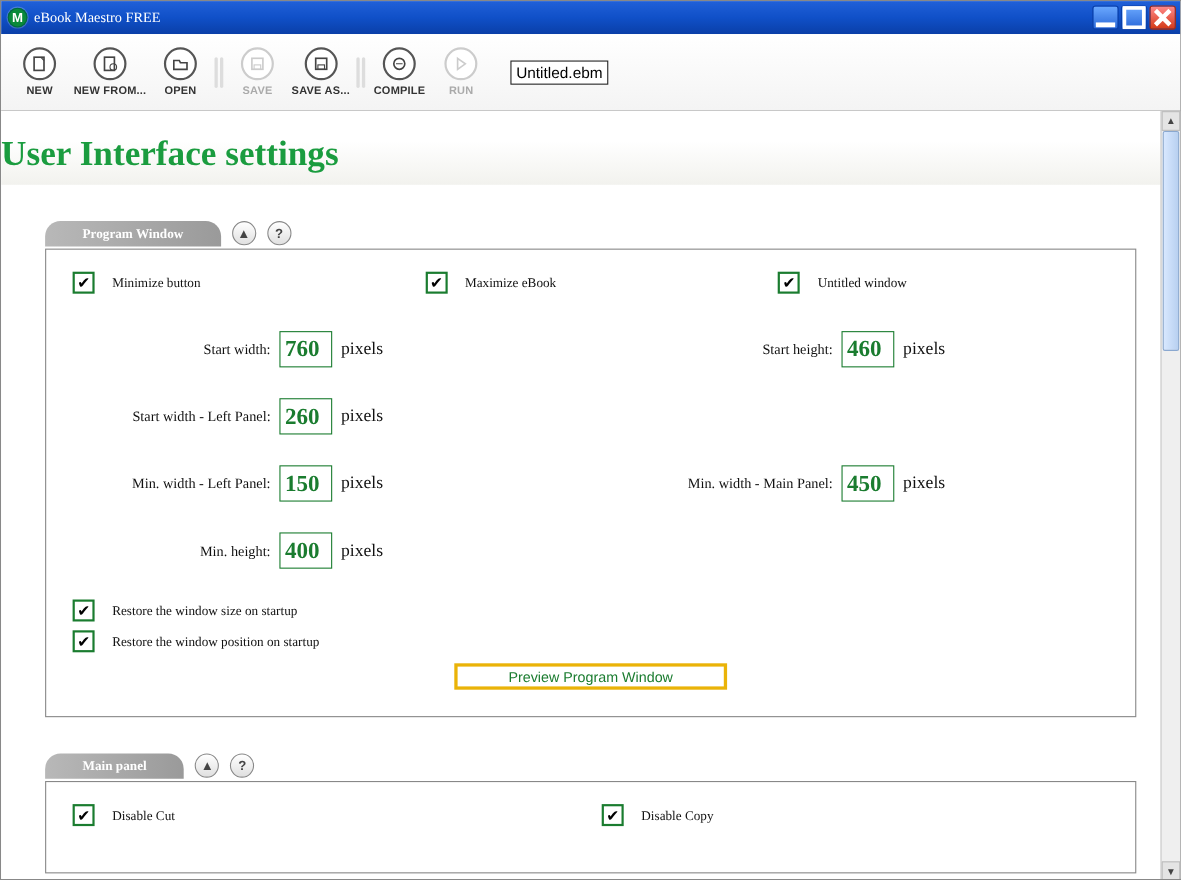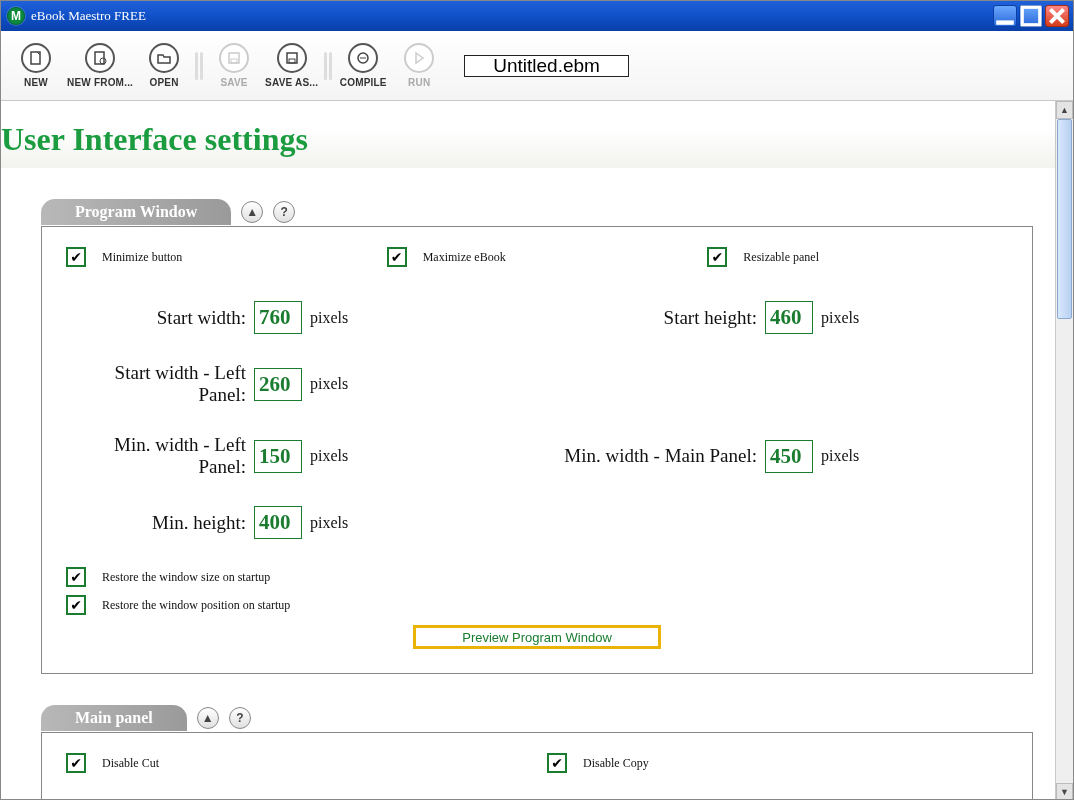--- a/index.html
+++ b/index.html
@@ -80,22 +80,22 @@
   .tbtn .ticon svg { width:16px; height:16px; }
   .tb-sep {
     width:8px; height:40px;
     display:flex; gap:2px; align-items:center; justify-content:center;
   }
   .tb-sep span { width:3px; height:28px; background:#ddd; border-radius:2px; }
   .filename-box {
     margin-left: 14px;
     border:1px solid #222;
     background:#fff;
-    padding: 2px 28px;
-    font-family: Tahoma, sans-serif; font-size:19px;
+    padding: 2px 4px;
+    font-family: Tahoma, sans-serif; font-size:14px;
     height: 22px; display:flex; align-items:center;
   }
 
   
   .workarea {
     display:flex;
     height: calc(800px - 30px - 70px);
     background:#fff;
   }
   .sidebar {
@@ -142,21 +142,21 @@
   .section-head {
     display:flex; align-items:center; gap:10px;
     height:28px;
   }
   .section-tab {
     border-radius: 14px 14px 0 0;
     background: linear-gradient(to right,#b8b8b8,#9a9a9a);
     color:#fff;
     padding: 4px 34px;
     font-weight:bold;
-    font-size:16px;
+    font-size:12px;
   }
   .round-btn {
     width:22px; height:22px; border-radius:50%;
     border:1px solid #888;
     background: linear-gradient(to bottom,#fff,#e0e0e0);
     display:flex; align-items:center; justify-content:center;
     font-family: Tahoma,sans-serif; font-size:12px; font-weight:bold; color:#444;
     cursor:pointer;
   }
   .section-body {
@@ -172,21 +172,21 @@
     width:20px; height:20px;
     border:2px solid #1a7c2f;
     background:#fff;
     display:inline-flex; align-items:center; justify-content:center;
     margin-right:8px;
     cursor:pointer;
   }
   .chk .mark { font-family: Tahoma, sans-serif; font-size:14px; color:#000; line-height:1; }
 
   .label { font-size:12px; color:#111; }
-  .field-label { font-size:19px; color:#111; text-align:right; }
+  .field-label { font-size:13px; color:#111; text-align:right; }
   .num-input {
     width:48px; height:33px;
     border:1px solid #1a7c2f;
     color:#1a7c2f;
     text-align:left;
     padding: 0 4px;
     font-family: Georgia, serif; font-size:21px;
     background:#fff;
     font-weight:bold;
   }
@@ -346,21 +346,21 @@
           <div class="cell" style="flex:1">
             <span class="chk">
                 <span class="mark">✔</span>
               </span>
             <span class="label">Maximize eBook</span>
           </div>
           <div class="cell" style="flex:1">
             <span class="chk">
                 <span class="mark">✔</span>
               </span>
-            <span class="label">Resizable panel</span>
+            <span class="label">Untitled window</span>
           </div>
         </div>
 
         <div class="num-grid">
           <div class="num-item">
             <span class="field-label">Start width:</span>
             <input class="num-input" value="760" style="">
             <span class="unit">pixels</span>
           </div>
           <div class="num-item rcol">

